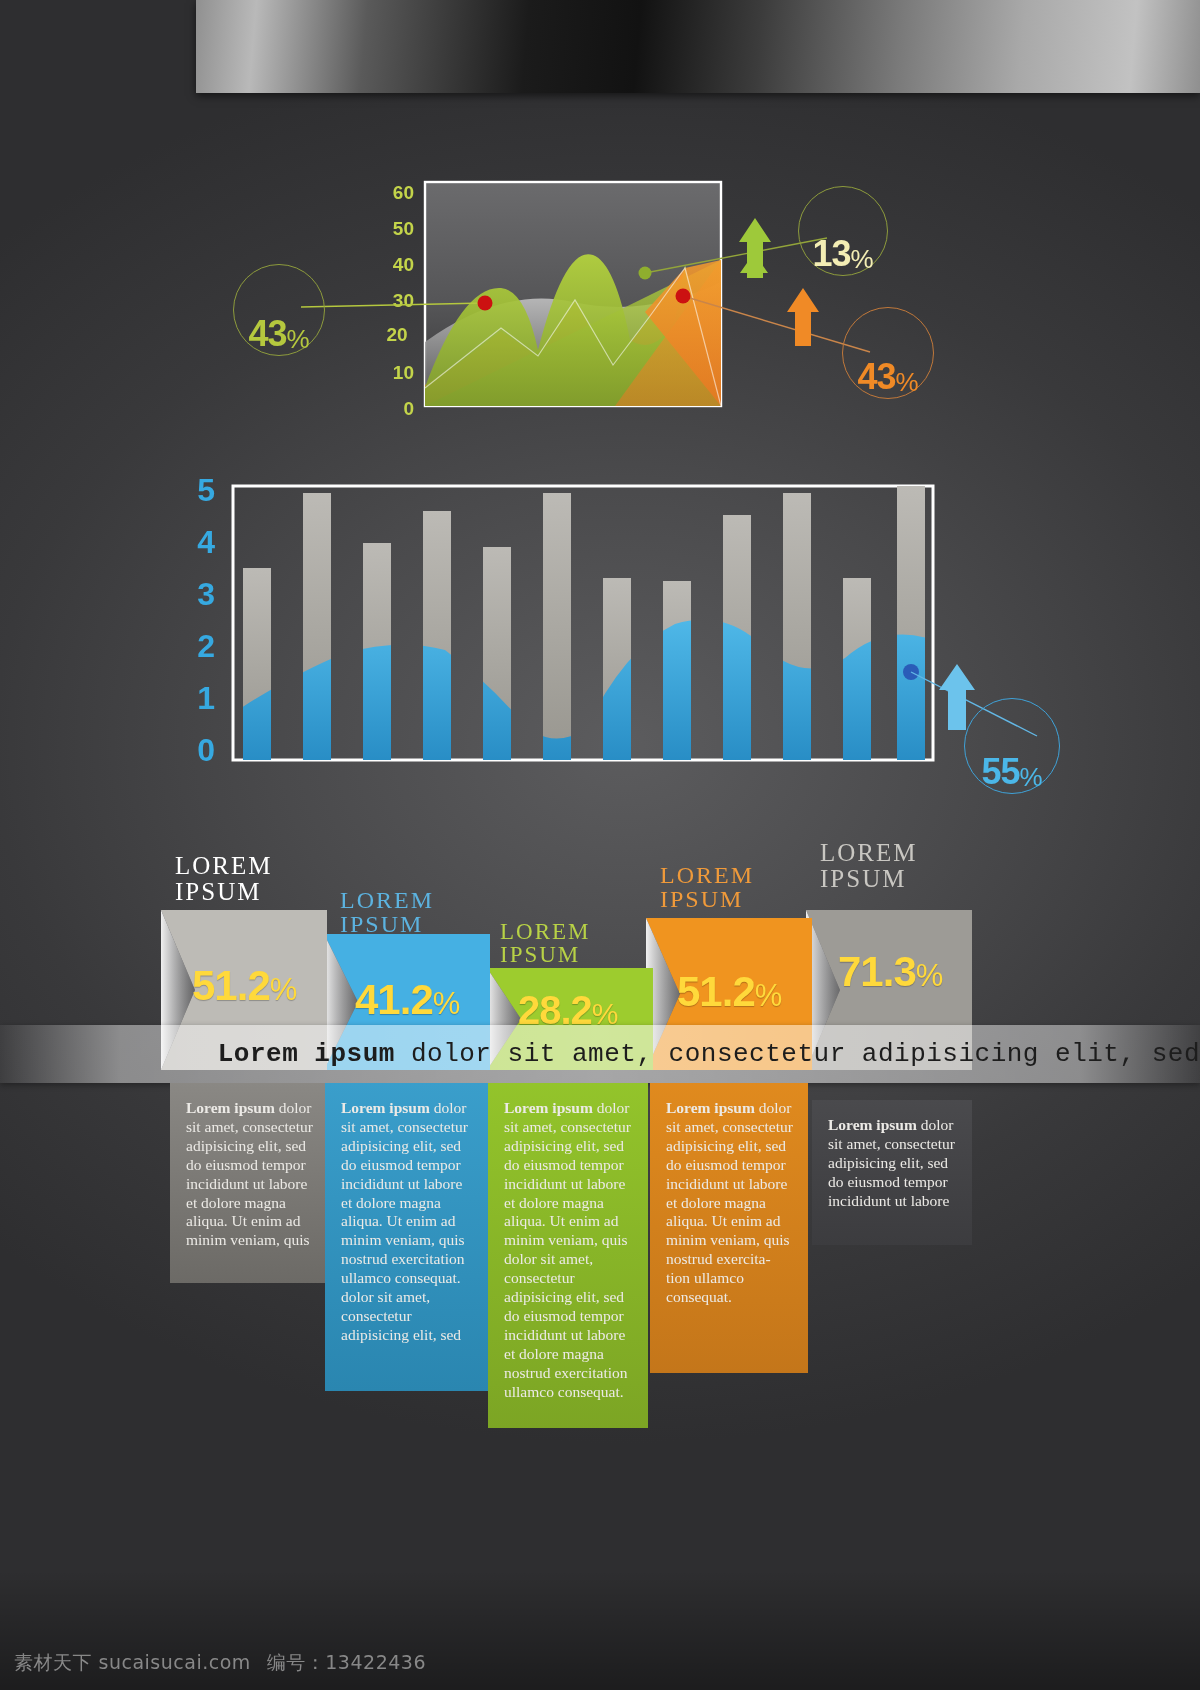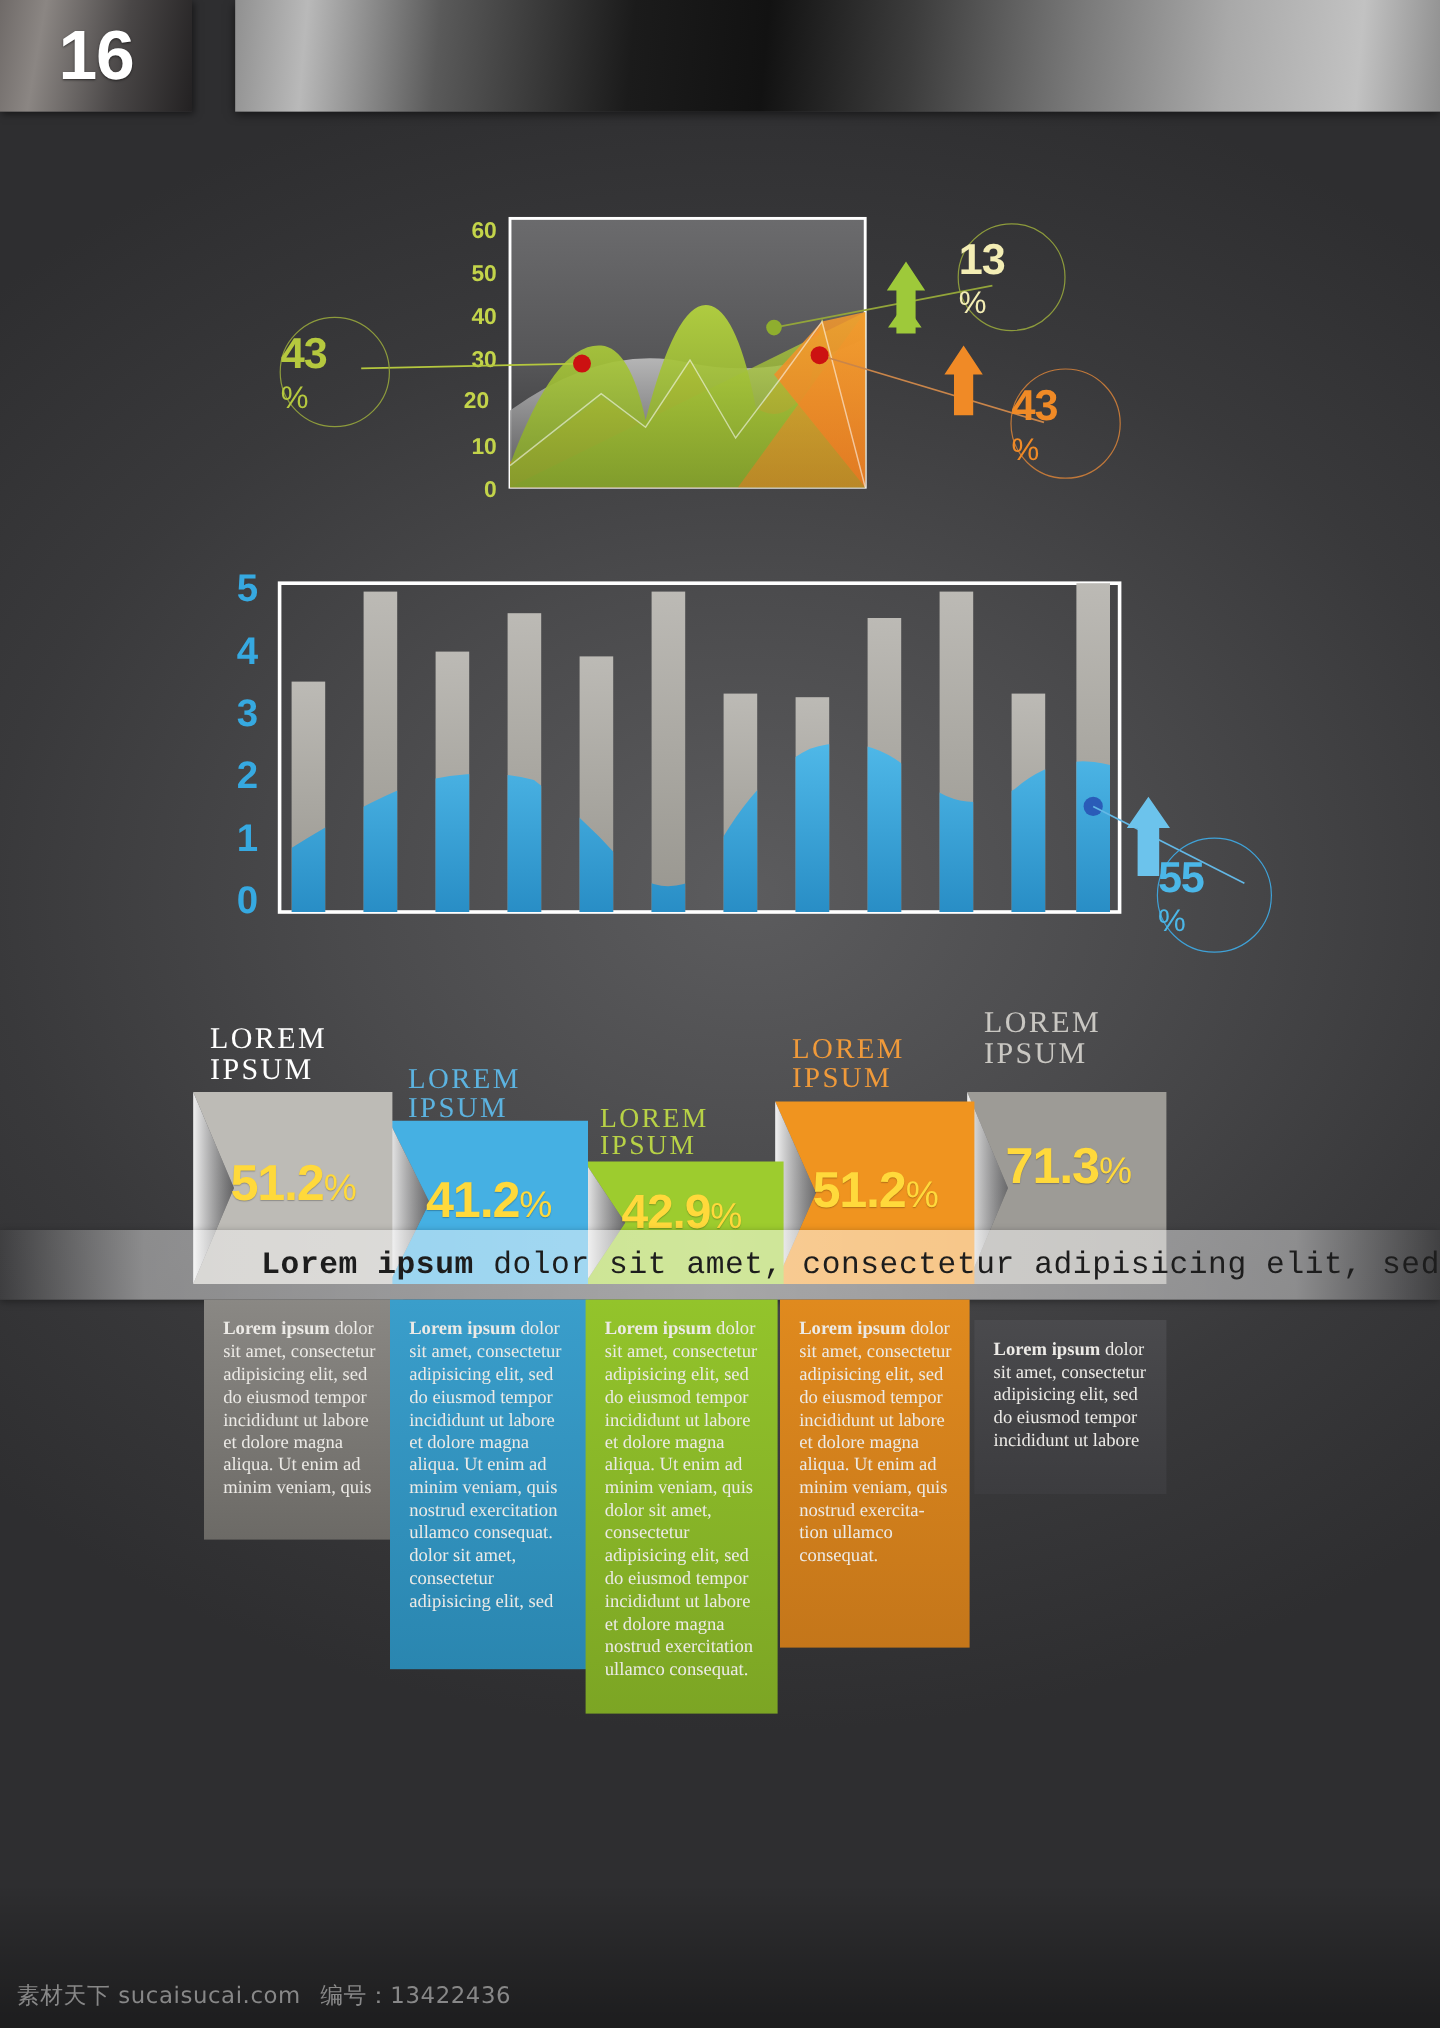--- a/index.html
+++ b/index.html
@@ -47,21 +47,21 @@
   }
 
   
   #chart1{ position:absolute; left:215px; top:160px; width:770px; height:270px; }
 
   .axis-lbl{ position:absolute; font-size:19px; font-weight:bold; color:#c3d44a;
              font-family:"Liberation Sans", sans-serif; text-align:right; width:34px; }
 
   .circ{
     position:absolute; border-radius:50%;
-    display:flex; align-items:flex-start; justify-content:center;flex-direction:column;
+    display:flex; align-items:flex-end; justify-content:center;
   }
   .circ .num{ font-size:36px; font-weight:bold; letter-spacing:-1px; }
   .circ .pct{ font-size:26px; font-weight:normal; }
 
   
   #chart2{ position:absolute; left:185px; top:468px; width:880px; height:330px; }
 
   .bar-axis-lbl{ position:absolute; font-size:32px; font-weight:bold;
                  color:#36a9e1; width:30px; text-align:right; }
 
@@ -108,23 +108,20 @@
   #watermark .id{ margin-left:16px; }
   #botfade{ position:absolute; left:0; bottom:0; width:1200px; height:120px;
             background:linear-gradient(180deg, rgba(0,0,0,0) 0%, rgba(0,0,0,.38) 100%); }
 </style>
 </head>
 <body>
 
 <div id="page">
 
   <div id="header">
-    <div id="hdr-num">
-      <span>16</span>
-    </div>
     <div id="hdr-bar">
     </div>
   </div>
 
   <div id="chart1">
 
     <div class="axis-lbl" style="left:165px; top:22px;">60</div>
     <div class="axis-lbl" style="left:165px; top:58px;">50</div>
     <div class="axis-lbl" style="left:165px; top:94px;">40</div>
     <div class="axis-lbl" style="left:165px; top:130px;">30</div>
@@ -314,21 +311,21 @@
       <polygon points="161,70 195,150 161,230" fill="url(#shw)"></polygon>
     </svg>
 
     <div class="arrow-pct" style="left:192px; top:122px; font-size:42px;">
       <span>51.2</span><span class="sm" style="font-size:31px;">%</span>
     </div>
     <div class="arrow-pct" style="left:355px; top:136px; font-size:42px;">
       <span>41.2</span><span class="sm" style="font-size:31px;">%</span>
     </div>
     <div class="arrow-pct" style="left:518px; top:148px; font-size:40px;">
-      <span>42.9</span><span class="sm" style="font-size:30px;">%</span>
+      <span>28.2</span><span class="sm" style="font-size:30px;">%</span>
     </div>
     <div class="arrow-pct" style="left:677px; top:128px; font-size:42px;">
       <span>51.2</span><span class="sm" style="font-size:31px;">%</span>
     </div>
     <div class="arrow-pct" style="left:838px; top:108px; font-size:42px;text-align:center;">
       <span>71.3</span><span class="sm" style="font-size:31px;">%</span>
     </div>
   </div>
 
   <div id="ribbon">

